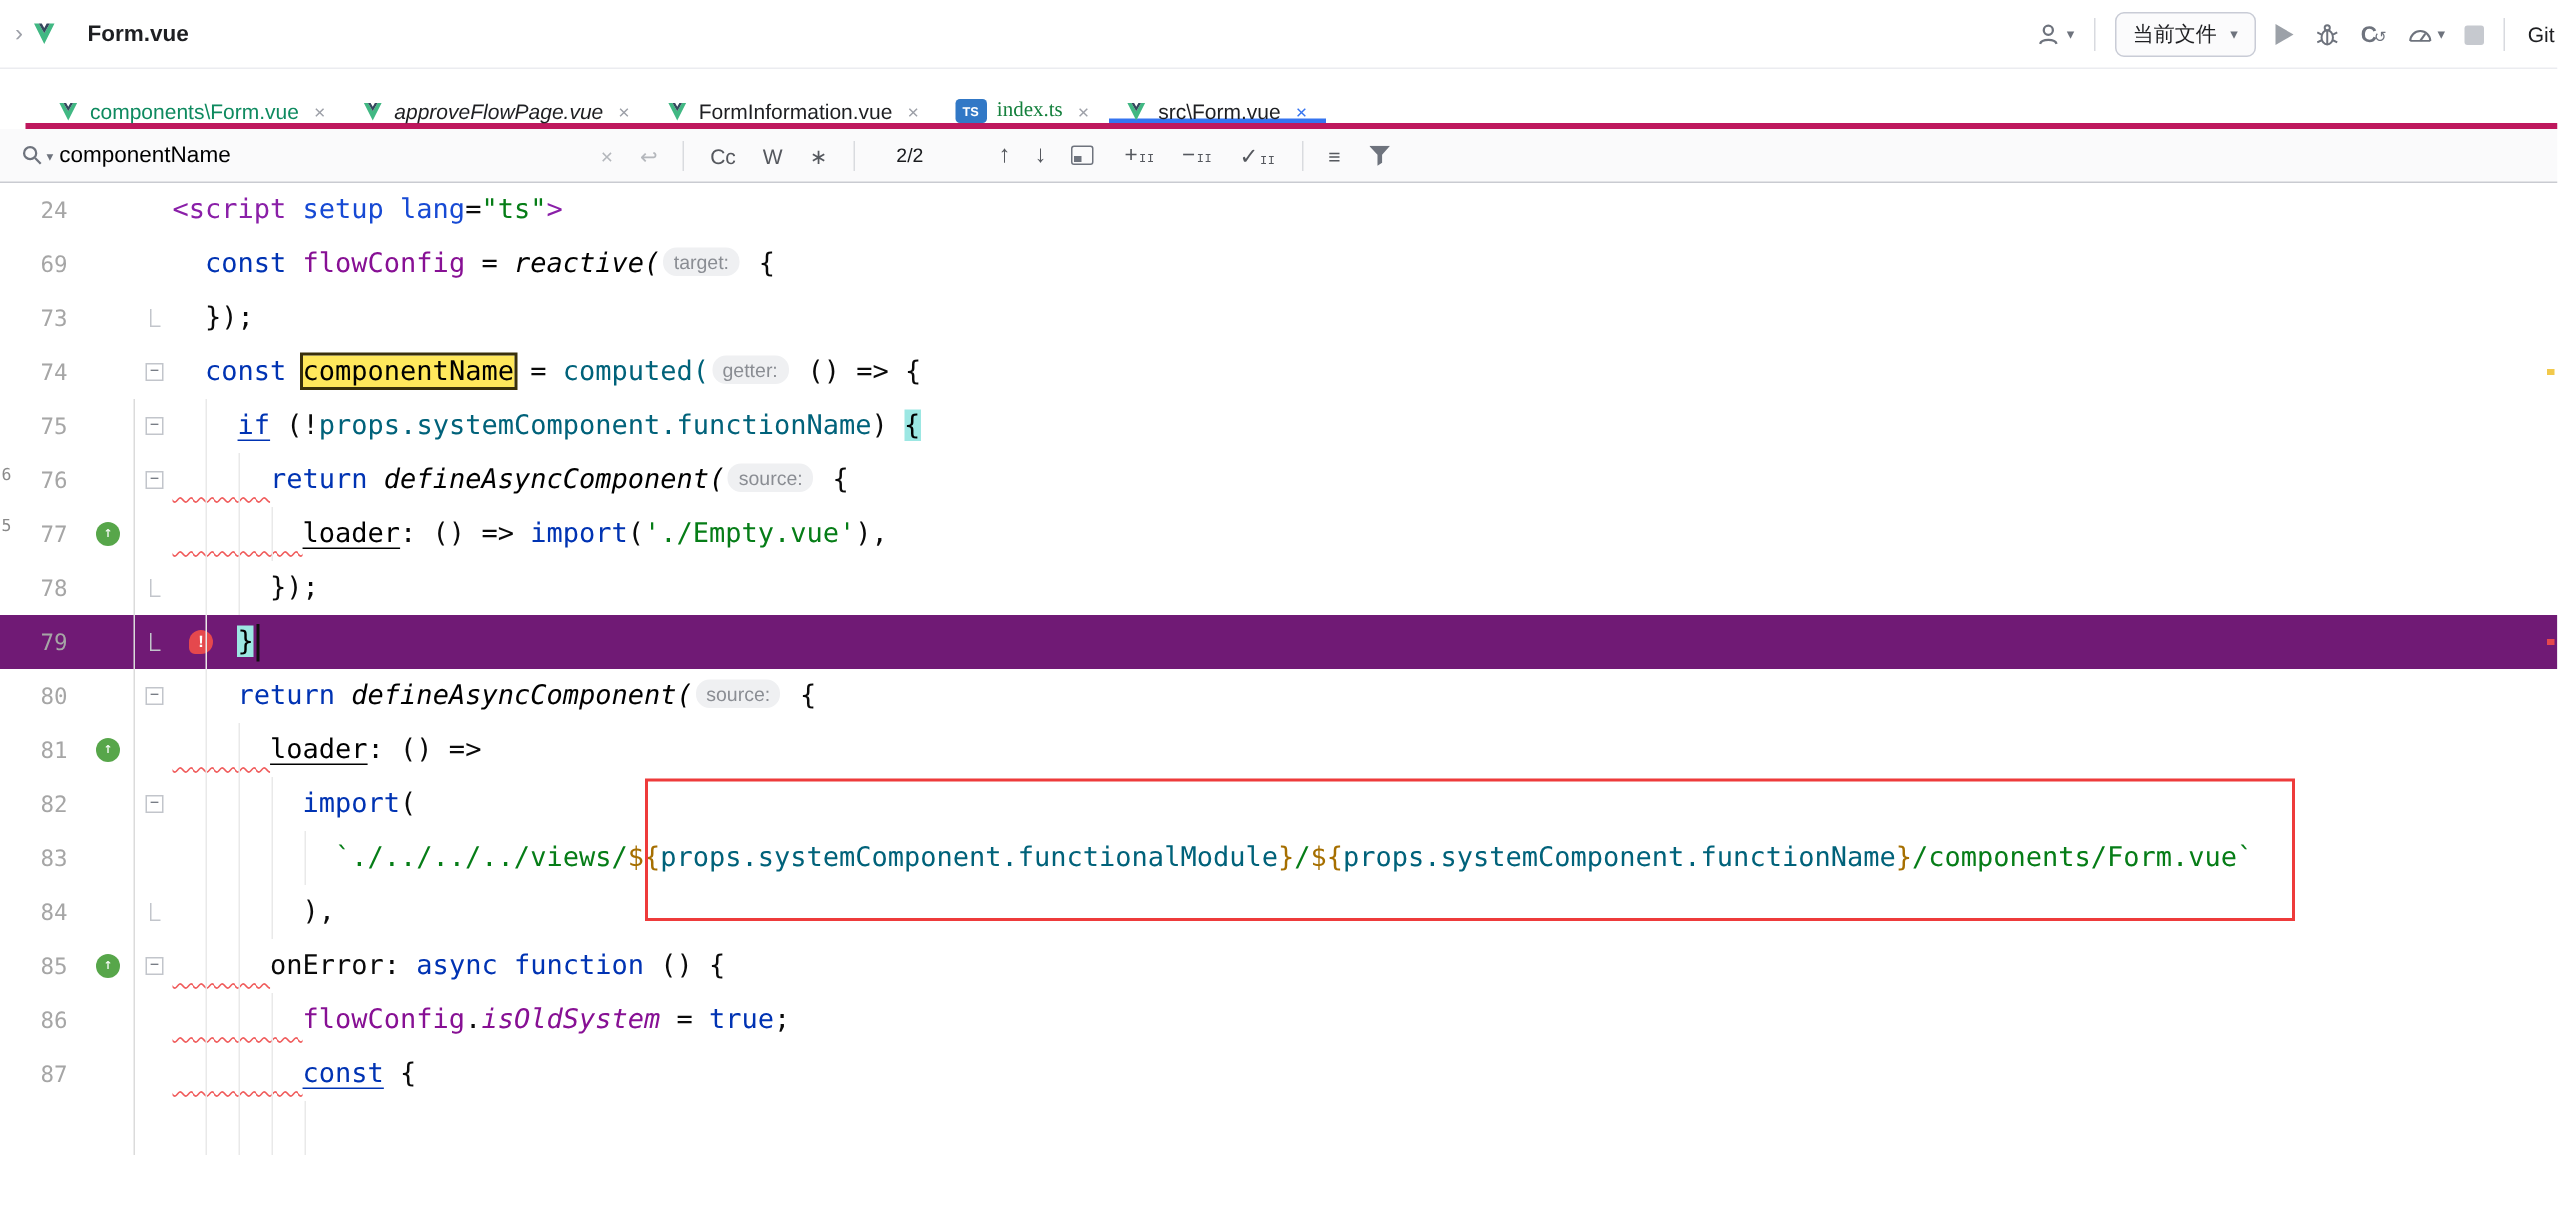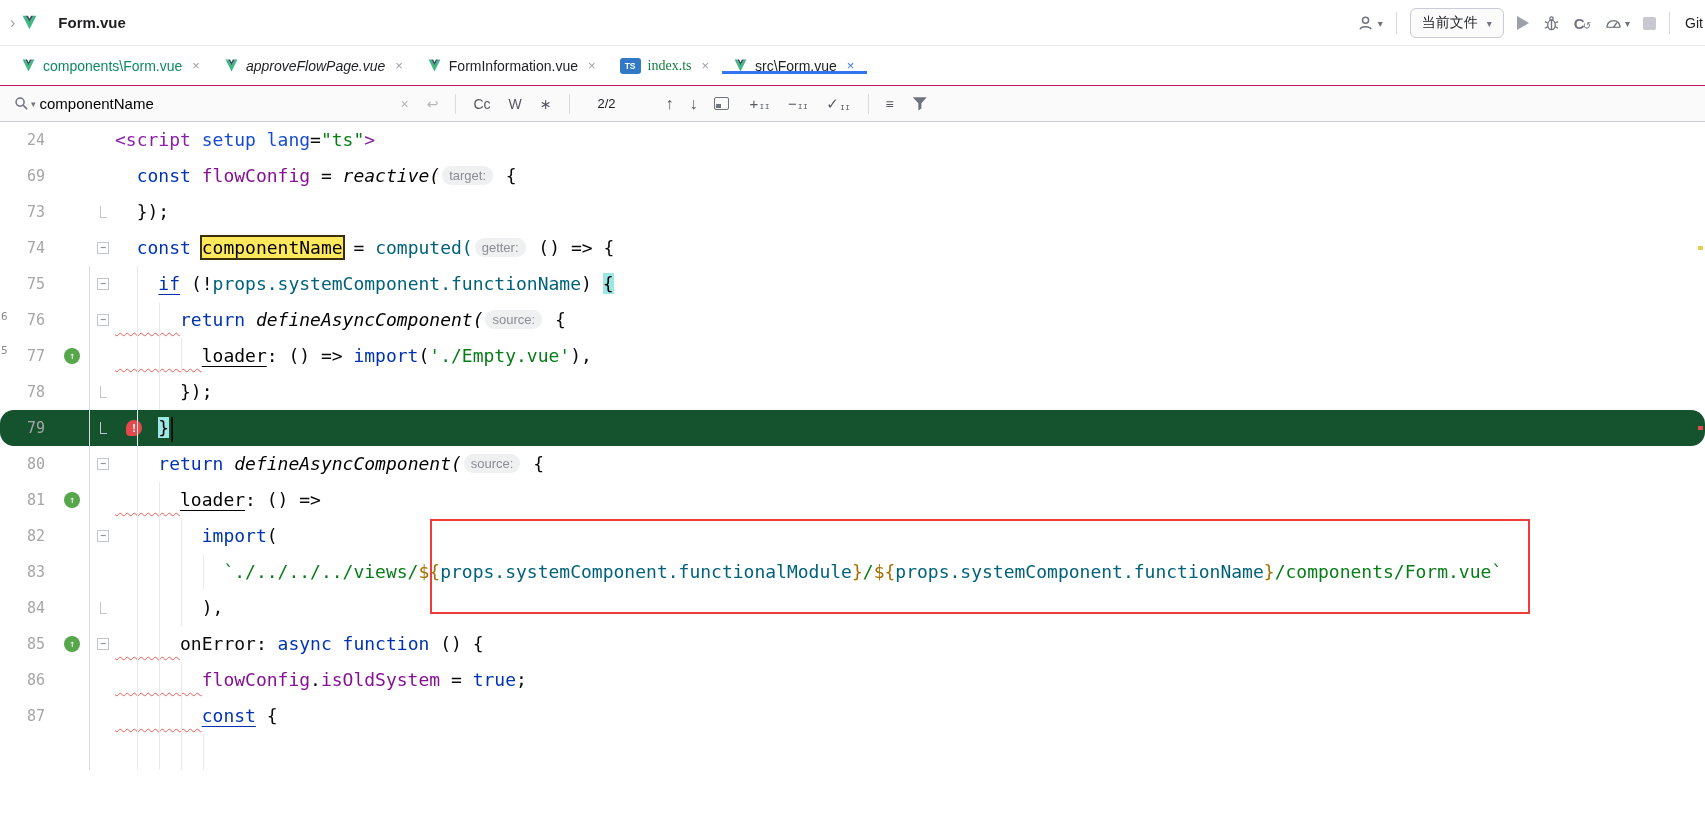--- a/index.html
+++ b/index.html
@@ -21,21 +21,21 @@
             background:#FBFBFC; border:1px solid #C9CCD6; border-radius:6px;
             font-size:14px; color:#1E1F22; font-family:"Liberation Sans",sans-serif; }
   .play { width:0; height:0; border-top:7px solid transparent; border-bottom:7px solid transparent;
           border-left:12px solid #9CA1A8; }
   .covwrap { display:flex; align-items:baseline; color:#6E737D; font-weight:700; font-size:15px; }
   .covwrap .arr { font-size:10px; font-weight:400; margin-left:-2px; }
   .stop { width:13px; height:13px; background:#C6C9CF; border-radius:2px; }
   .gitlbl { font-size:14px; color:#1E1F22; margin-left:2px; }
 
   
-  .tabbar { height:40px; background:#fff; border-bottom:1px solid #be185d; display:flex; align-items:center; padding-left:10px; }
+  .tabbar { height:40px; background:#fff; border-bottom:4px solid #be185d; display:flex; align-items:flex-end; padding-left:10px;margin-left:17px; }
   .tab { display:flex; align-items:center; gap:7px; padding:0 13px 0 11px; font-size:14px; color:#1E1F22; position:relative; }
   .tab.active { box-shadow: inset 0 -3px 0 #3574F0; }
   .tab .tab-close { color:#9DA0A8; font-size:13px; margin-left:3px; }
   .tab.active .tab-close { color:#3574F0; }
   .tsicon { width:21px; height:16px; background:#3178C6; color:#fff; border-radius:3px;
             font-size:8.5px; font-weight:700; display:flex; align-items:center; justify-content:center; }
   .tab .vueicon svg { width:15px; height:13px; }
 
   
   .searchbar { height:36px; background:#FAFAFB; border-bottom:1px solid #C9CBD1;
@@ -53,21 +53,21 @@
   .occ { display:inline-flex; align-items:flex-end; margin:0 9px; color:#55585E; }
   .occ .g { font-size:15px; }
   .occ .ii { font-size:8px; letter-spacing:0.5px; margin-left:1px; margin-bottom:1px;font-family:Liberation Mono, monospace; }
   .funnel { width:14px; height:14px; margin:0 10px; background:#6E737D;
             clip-path: polygon(0 5%, 100% 5%, 62% 48%, 62% 86%, 40% 100%, 40% 48%); }
 
   
   .editor { position:relative; height:698px; background:#fff; overflow:hidden;
             font-family:"DejaVu Sans Mono", monospace; }
   .line { position:relative; height:36px; white-space:pre; }
-  .line.current { background:#14532d;border-radius:14px; }
+  .line.current { background:#701a75; }
   .gutter { position:absolute; left:0; top:0; width:115px; height:36px; }
   .lnum { position:absolute; left:0; top:0; width:45px; text-align:right;
           font-size:15px; line-height:36px; color:#A6A6A6; }
   .gicon { position:absolute; left:64px; top:10px; width:16px; height:16px; border-radius:50%;
            background:#57A64A; color:#fff; font-size:10px; line-height:16px; text-align:center; }
   .fold-m { position:absolute; left:97px; top:12px; width:12px; height:12px; border:1px solid #C2C5CB;
             background:#fff; color:#6E737D; font-size:10px; line-height:9px; text-align:center; }
   .fold-e { position:absolute; left:100px; top:12px; width:7px; height:12px;
             border-left:1px solid #C2C5CB; border-bottom:1px solid #C2C5CB; }
   .code { position:absolute; left:115px; top:0; right:0; height:36px;
@@ -80,21 +80,21 @@
   .tk-kw   { color:#0033B3; }
   .tk-kwU  { color:#0033B3; text-decoration-line:underline; text-underline-offset:4px; }
   .tk-tag  { color:#8A1FA8; }
   .tk-attr { color:#174AD4; }
   .tk-str  { color:#067D17; }
   .tk-ital { color:#000; font-style:italic; }
   .tk-call { color:#00627A; }
   .tk-prop { color:#00627A; }
   .tk-und  { color:#000; text-decoration-line:underline; text-underline-offset:4px; }
   .tk-fld  { color:#871094; }
-  .tk-fldI { color:#871094; }
+  .tk-fldI { color:#871094; font-style:italic; }
   .tk-tpl  { color:#A66F00; }
   .tk-hlB  { background:#9CE7E3; color:#000; }
   .tk-hlS  { background:#FFE85C; outline:2px solid #39300B; color:#000; }
   .tk-wsErr{ text-decoration-line:underline; text-decoration-style:wavy; text-decoration-color:#F05B5B;
              text-decoration-thickness:1px; text-underline-offset:6px; }
   .tk-inlay{ display:inline-block; transform:translateY(-2px); background:#EFF0F2; color:#8A8D93;
              border-radius:9px; padding:2px 7px; font:13px "Liberation Sans",sans-serif; margin:0 2px; }
   .caret   { display:inline-block; width:2px; height:25px; background:#111; vertical-align:middle; margin-left:2px; }
 
   .ov { position:absolute; pointer-events:none; }

